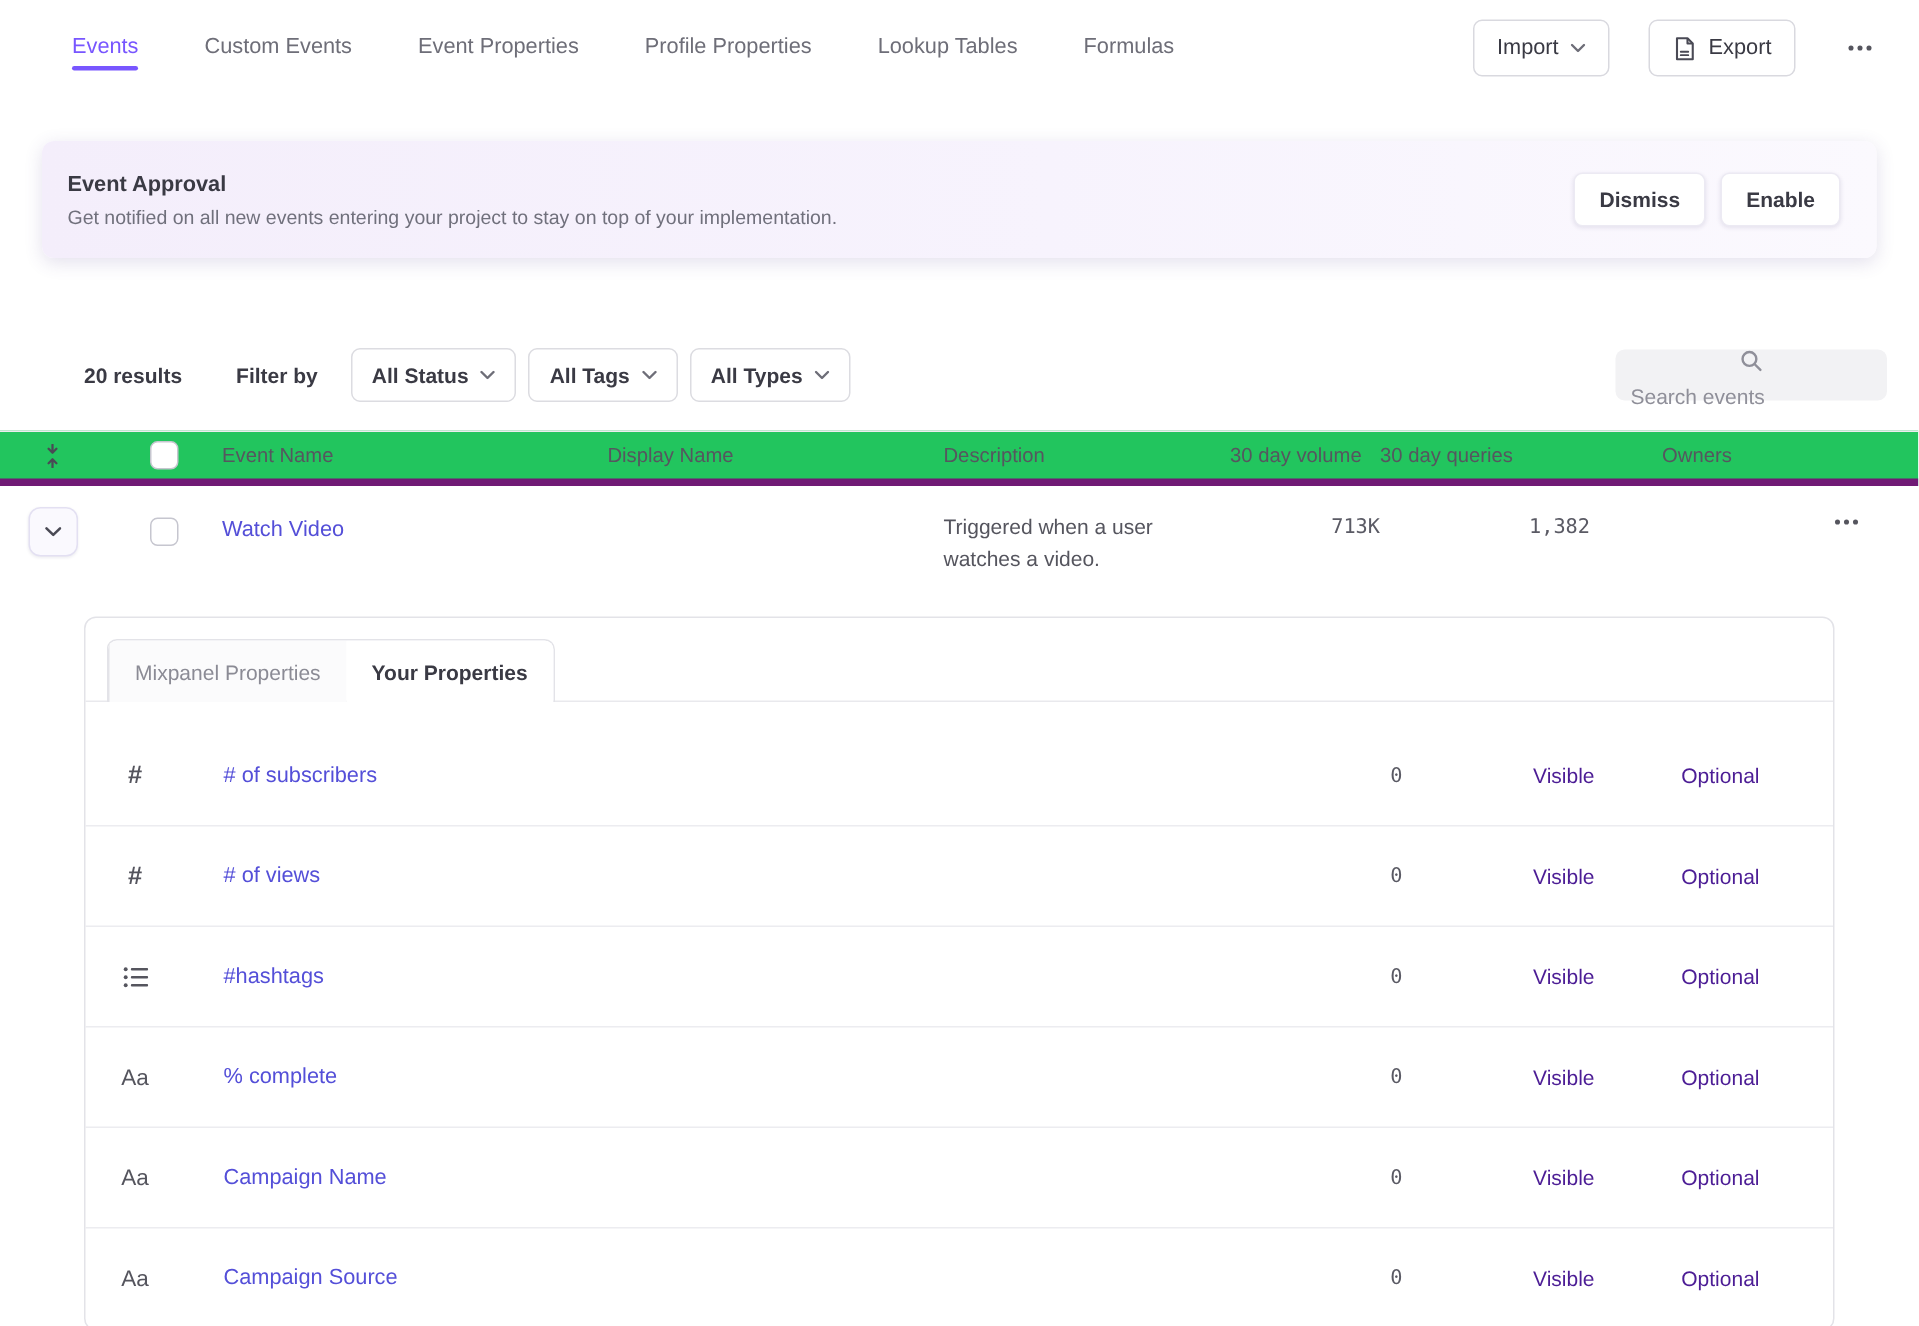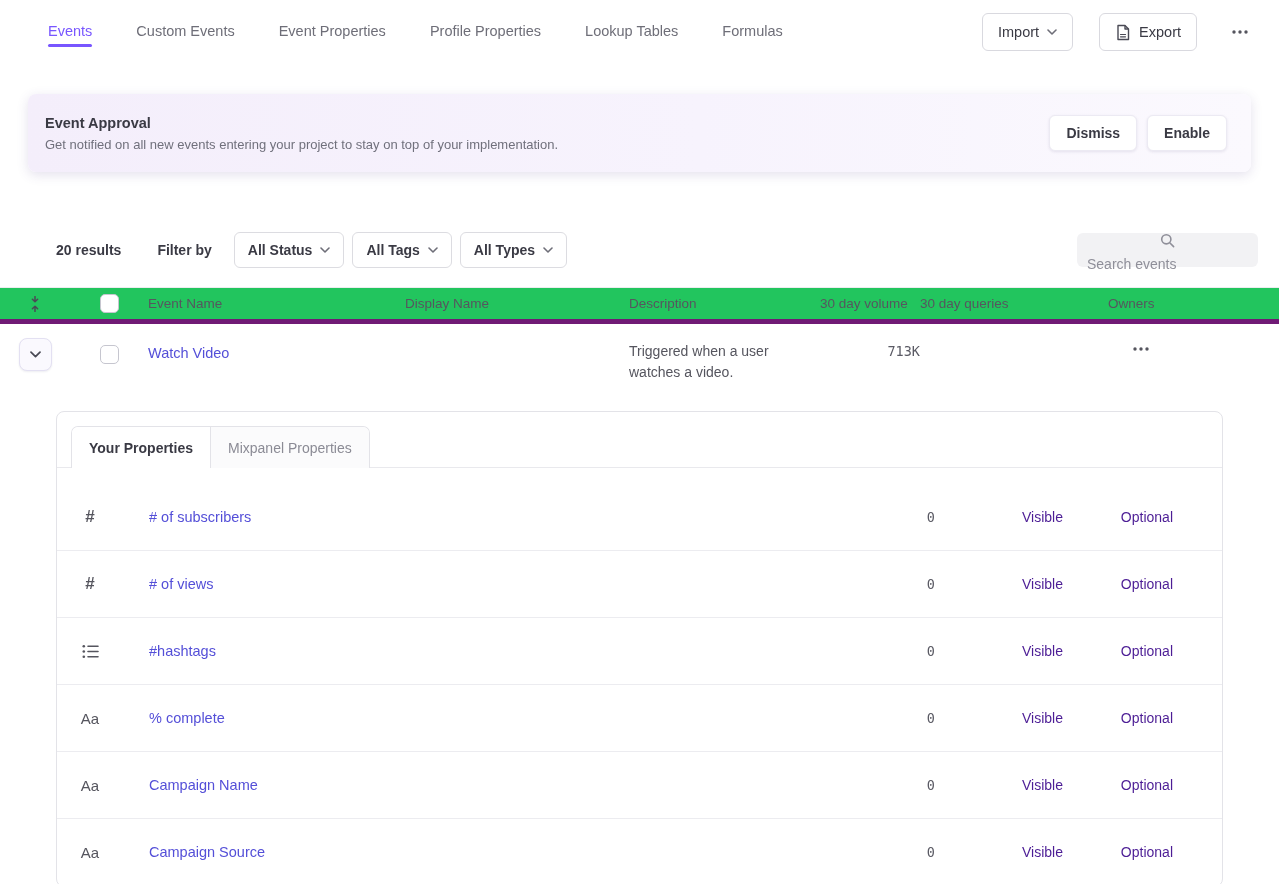--- a/index.html
+++ b/index.html
@@ -205,40 +205,41 @@
     </div>
     <div class="cell-center" style="align-items:flex-start;">
       <span class="checkbox row-check"></span>
     </div>
     <div class="cell-name">
       <a class="event-link">Watch Video</a>
     </div>
     <div class="cell-name"></div>
     <div class="cell-desc">Triggered when a user watches a video.</div>
     <div class="cell-num">713K</div>
+    <div class="cell-num">1,382</div>
     <div></div>
     <div></div>
     <div class="cell-actions">
       <button class="dots-btn">
         <span>
           <svg width="18" height="6" viewBox="0 0 18 6">
               <circle cx="3" cy="3" r="1.7" fill="#55555e"></circle>
               <circle cx="9" cy="3" r="1.7" fill="#55555e"></circle>
               <circle cx="15" cy="3" r="1.7" fill="#55555e"></circle>
             </svg>
         </span>
       </button>
     </div>
   </div>
 
   <div class="panel">
     <div class="panel-tabbar">
       <div class="tab-group">
+        <div class="ptab inactive">Mixpanel Properties</div>
         <div class="ptab active">Your Properties</div>
-        <div class="ptab inactive">Mixpanel Properties</div>
       </div>
     </div>
 
     <div class="panel-body">
 
       <div class="prop-row">
         <div class="prop-icon">
             <span class="glyph-hash">#</span>
           </div>
         <div class="prop-name"><a class="prop-link"># of subscribers</a></div>

